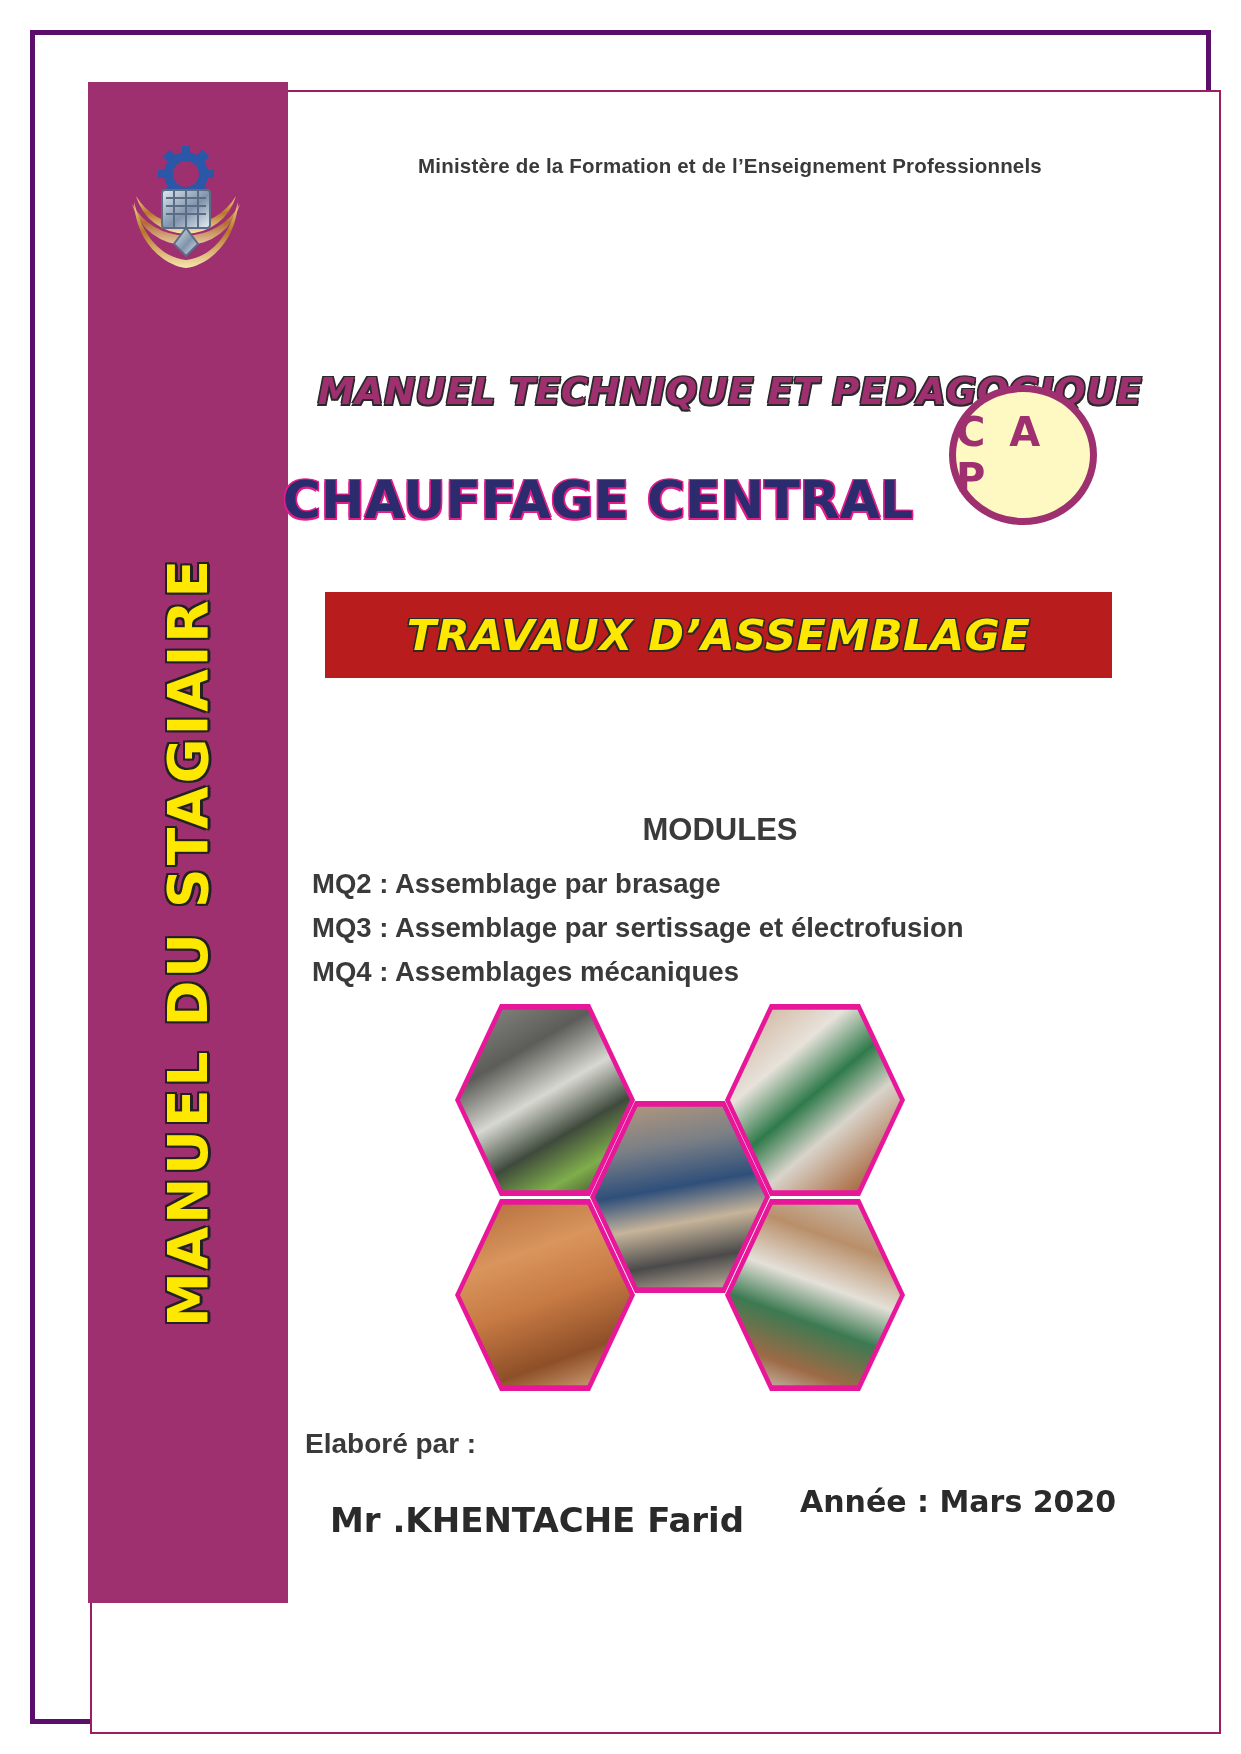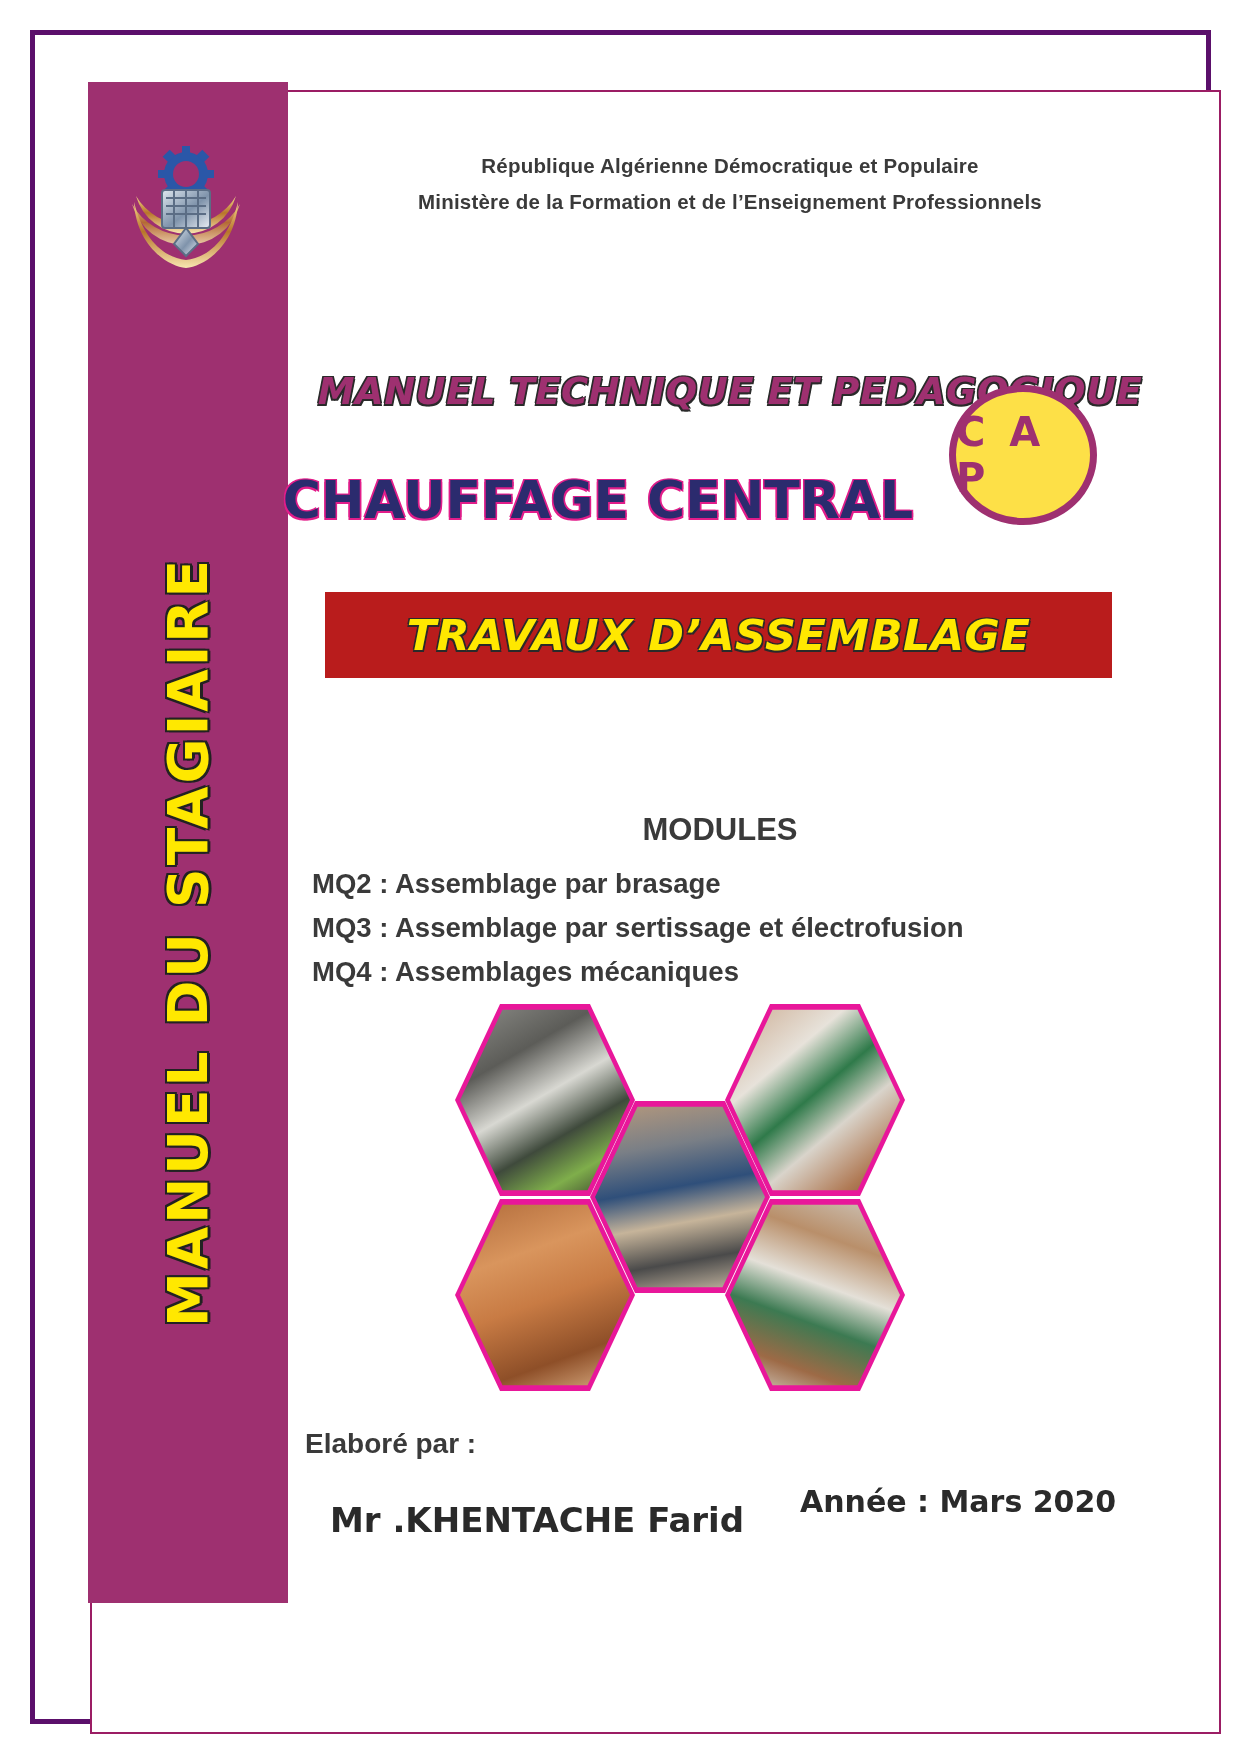--- a/index.html
+++ b/index.html
@@ -127,21 +127,21 @@
   }
 
   
   .cap-badge {
     position: absolute;
     left: 949px;
     top: 385px;
     width: 148px;
     height: 140px;
     border-radius: 50%;
-    background: #fde047;
+    background: #fef9c3;
     border: 7px solid #9e3070;
     box-sizing: border-box;
     display: flex;
     align-items: center;
     justify-content: center;
   }
   .cap-badge span {
     font-size: 40px;
     font-weight: bold;
     letter-spacing: 5px;
@@ -314,21 +314,20 @@
       <path d="M70 84 L58 100 L70 112 L82 100 Z" fill="url(#steel)" stroke="#5b6d85" stroke-width="2"></path>
     </svg>
   </div>
 
   <div class="spine-title">
     <span>MANUEL DU STAGIAIRE</span>
   </div>
 </div>
 
 <div class="header">
-  <div>République Algérienne Démocratique et Populaire</div>
   <div>Ministère de la Formation et de l’Enseignement Professionnels</div>
 </div>
 
 <div class="title-manuel">MANUEL TECHNIQUE ET PEDAGOGIQUE</div>
 <div class="title-chauffage">CHAUFFAGE CENTRAL</div>
 
 <div class="cap-badge">
   <span>C A P</span>
 </div>
 

